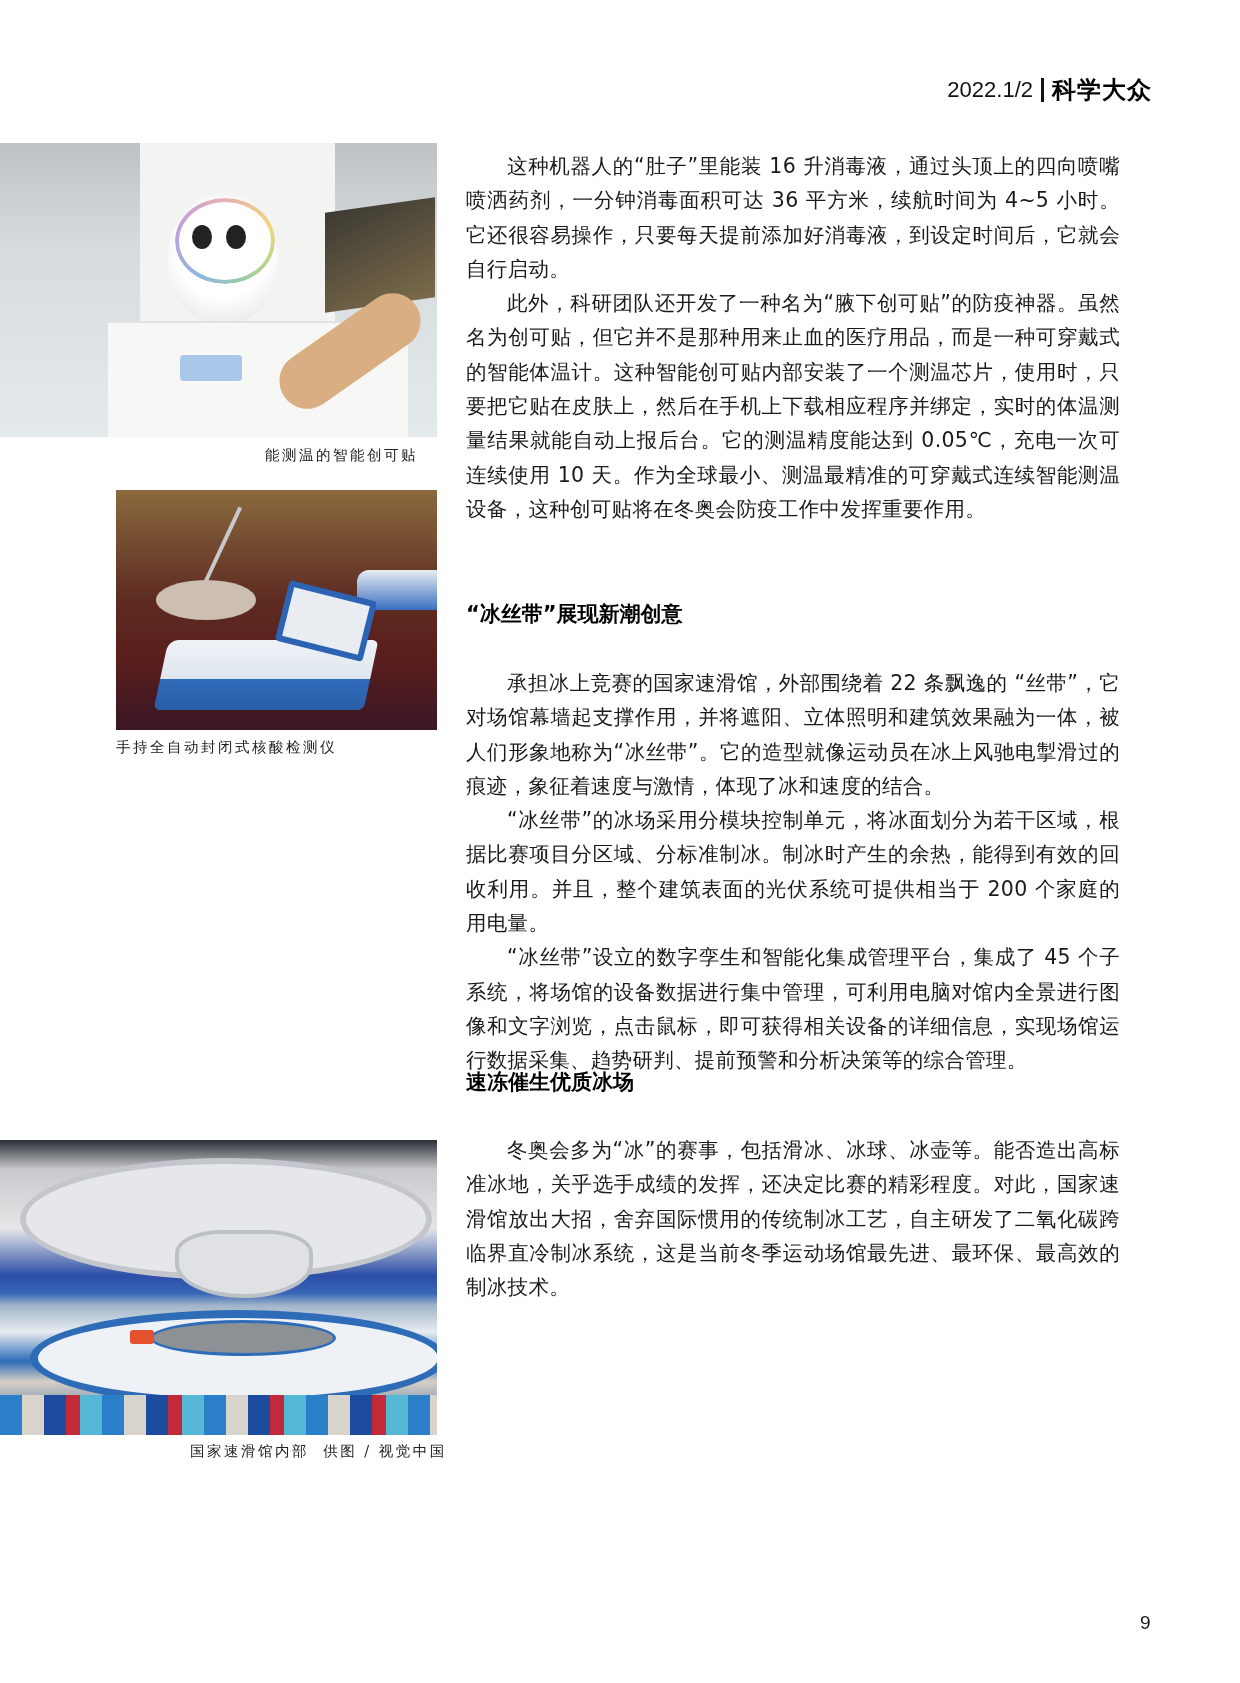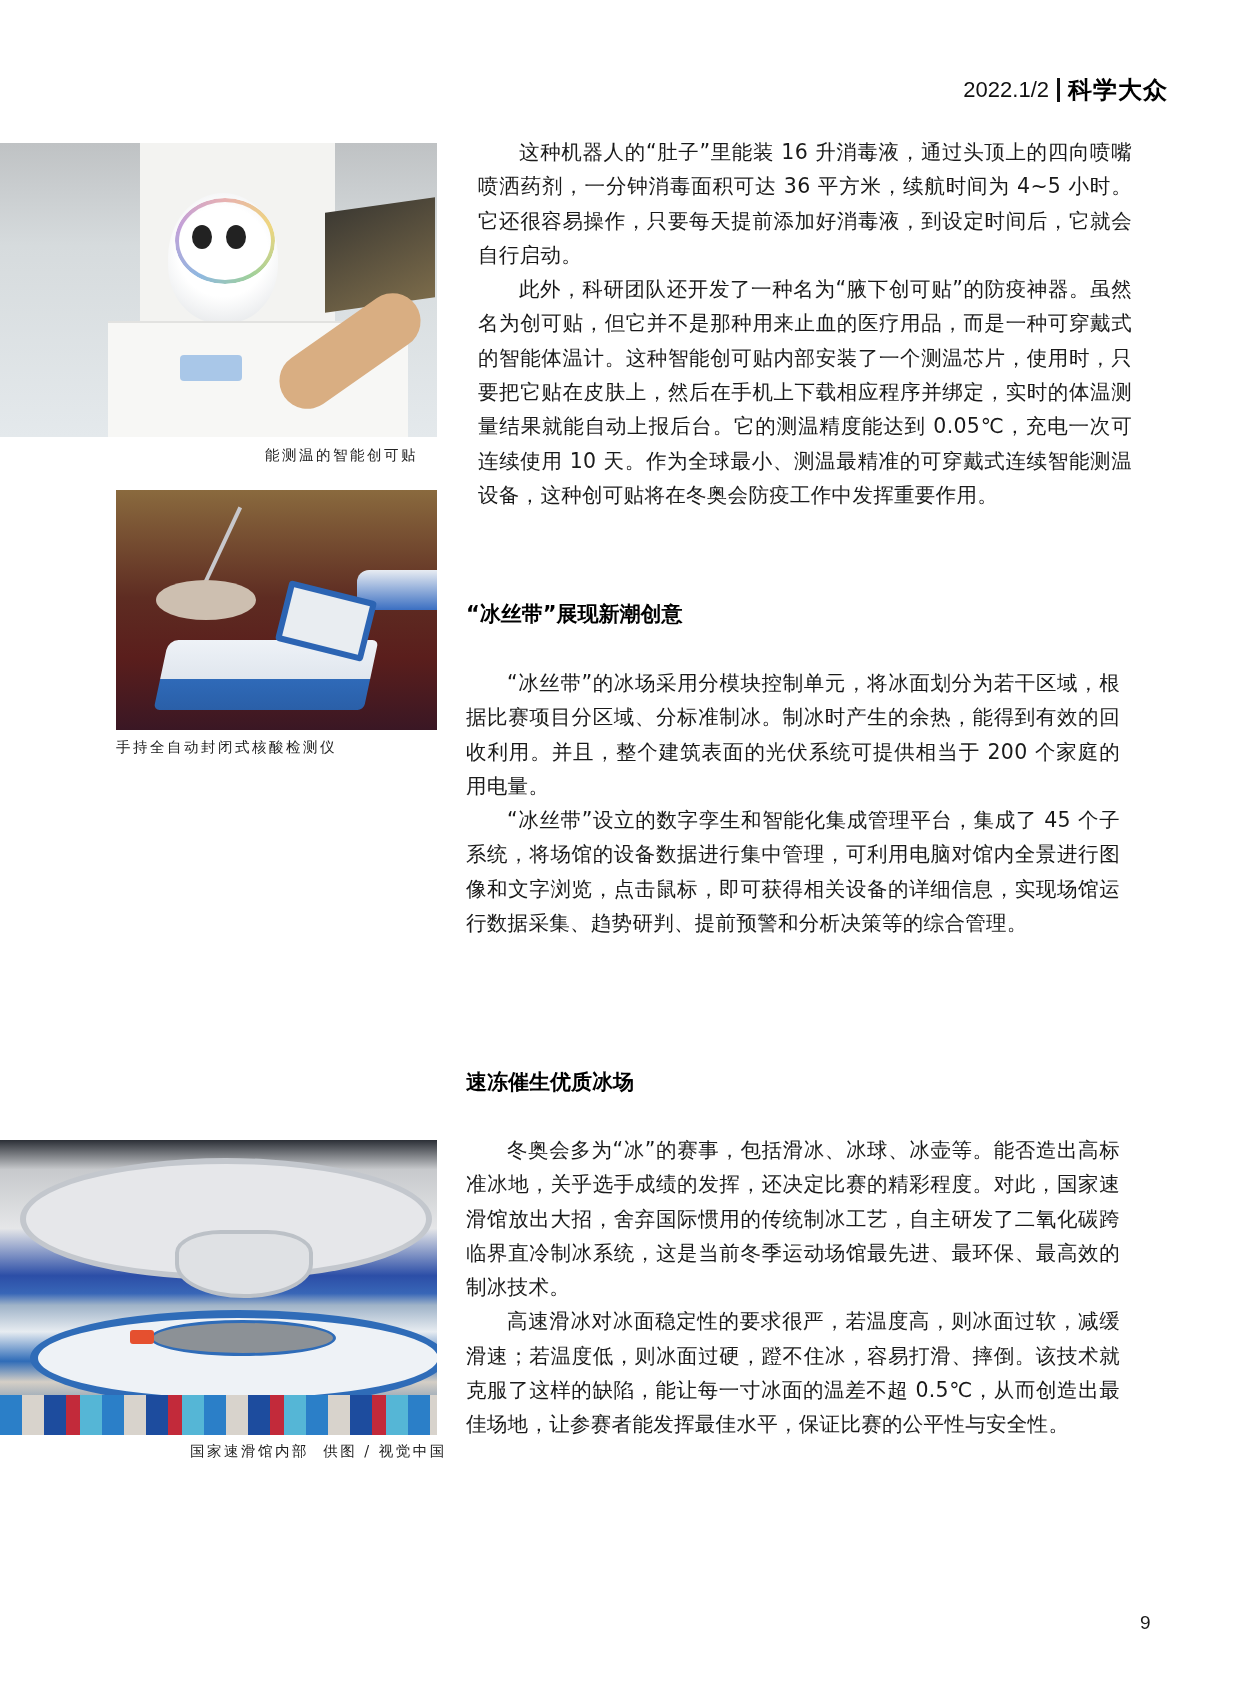--- a/index.html
+++ b/index.html
@@ -1,18 +1,18 @@
 <!DOCTYPE html>
 <html><head>
 <meta charset="utf-8">
 <style>
   html, body { margin:0; padding:0; background:#ffffff; }
   body { width:1240px; height:1683px; position:relative; overflow:hidden;
          font-family:"DejaVu Sans","Liberation Sans",sans-serif; color:#1a1a1a; }
-  .header { position:absolute; top:74px; right:72px; display:flex; align-items:center; gap:8px; }
+  .header { position:absolute; top:74px; right:88px; display:flex; align-items:center; gap:8px; }
   .issue { font-family:"Liberation Sans",sans-serif; font-size:22px; color:#111; }
   .sep { width:3px; height:24px; background:#111; }
   .brand { font-family:"DejaVu Serif",serif; font-size:24px; font-weight:bold; letter-spacing:1px; color:#000; }
 
   .photo { position:absolute; overflow:hidden; }
   .cap { position:absolute; font-family:"DejaVu Serif","Liberation Serif",serif; font-size:14.5px; letter-spacing:2.5px; color:#222;text-align:center; }
 
   .col { position:absolute; left:466px; width:654px; }
   .p { font-size:20.5px; line-height:34.3px; margin:0; text-align:justify; letter-spacing:0.3px; }
   .p.indent { text-indent:2em; }
@@ -89,30 +89,30 @@
 <div class="photo" id="ph3">
   <div class="ceiling"></div>
   <div class="ceiling2"></div>
   <div class="oval"></div>
   <div class="inner"></div>
   <div class="zam"></div>
   <div class="seats"></div>
 </div>
 <div class="cap" style="left:190px;top:1442px;white-space:pre;">国家速滑馆内部  供图 / 视觉中国</div>
 
-<div class="col" style="top:135px;margin-left:12px;">
+<div class="col" style="top:149px;">
   <p class="p indent">这种机器人的“肚子”里能装 16 升消毒液，通过头顶上的四向喷嘴喷洒药剂，一分钟消毒面积可达 36 平方米，续航时间为 4~5 小时。它还很容易操作，只要每天提前添加好消毒液，到设定时间后，它就会自行启动。</p>
   <p class="p indent">此外，科研团队还开发了一种名为“腋下创可贴”的防疫神器。虽然名为创可贴，但它并不是那种用来止血的医疗用品，而是一种可穿戴式的智能体温计。这种智能创可贴内部安装了一个测温芯片，使用时，只要把它贴在皮肤上，然后在手机上下载相应程序并绑定，实时的体温测量结果就能自动上报后台。它的测温精度能达到 0.05℃，充电一次可连续使用 10 天。作为全球最小、测温最精准的可穿戴式连续智能测温设备，这种创可贴将在冬奥会防疫工作中发挥重要作用。</p>
 </div>
 
 <div class="h2" style="top:600px;">“冰丝带”展现新潮创意</div>
 <div class="col" style="top:666px;">
+  <p class="p indent">承担冰上竞赛的国家速滑馆，外部围绕着 22 条飘逸的 “丝带”，它对场馆幕墙起支撑作用，并将遮阳、立体照明和建筑效果融为一体，被人们形象地称为“冰丝带”。它的造型就像运动员在冰上风驰电掣滑过的痕迹，象征着速度与激情，体现了冰和速度的结合。</p>
   <p class="p indent">“冰丝带”的冰场采用分模块控制单元，将冰面划分为若干区域，根据比赛项目分区域、分标准制冰。制冰时产生的余热，能得到有效的回收利用。并且，整个建筑表面的光伏系统可提供相当于 200 个家庭的用电量。</p>
   <p class="p indent">“冰丝带”设立的数字孪生和智能化集成管理平台，集成了 45 个子系统，将场馆的设备数据进行集中管理，可利用电脑对馆内全景进行图像和文字浏览，点击鼠标，即可获得相关设备的详细信息，实现场馆运行数据采集、趋势研判、提前预警和分析决策等的综合管理。</p>
 </div>
 
 <div class="h2" style="top:1068px;text-align:center;">速冻催生优质冰场</div>
 <div class="col" style="top:1133px;">
   <p class="p indent">冬奥会多为“冰”的赛事，包括滑冰、冰球、冰壶等。能否造出高标准冰地，关乎选手成绩的发挥，还决定比赛的精彩程度。对此，国家速滑馆放出大招，舍弃国际惯用的传统制冰工艺，自主研发了二氧化碳跨临界直冷制冰系统，这是当前冬季运动场馆最先进、最环保、最高效的制冰技术。</p>
-  <p class="p indent">高速滑冰对冰面稳定性的要求很严，若温度高，则冰面过软，减缓滑速；若温度低，则冰面过硬，蹬不住冰，容易打滑、摔倒。该技术就克服了这样的缺陷，能让每一寸冰面的温差不超 0.5℃，从而创造出最佳场地，让参赛者能发挥最佳水平，保证比赛的公平性与安全性。</p>
 </div>
 
 <div class="pageno">9</div>
 
 </body></html>

